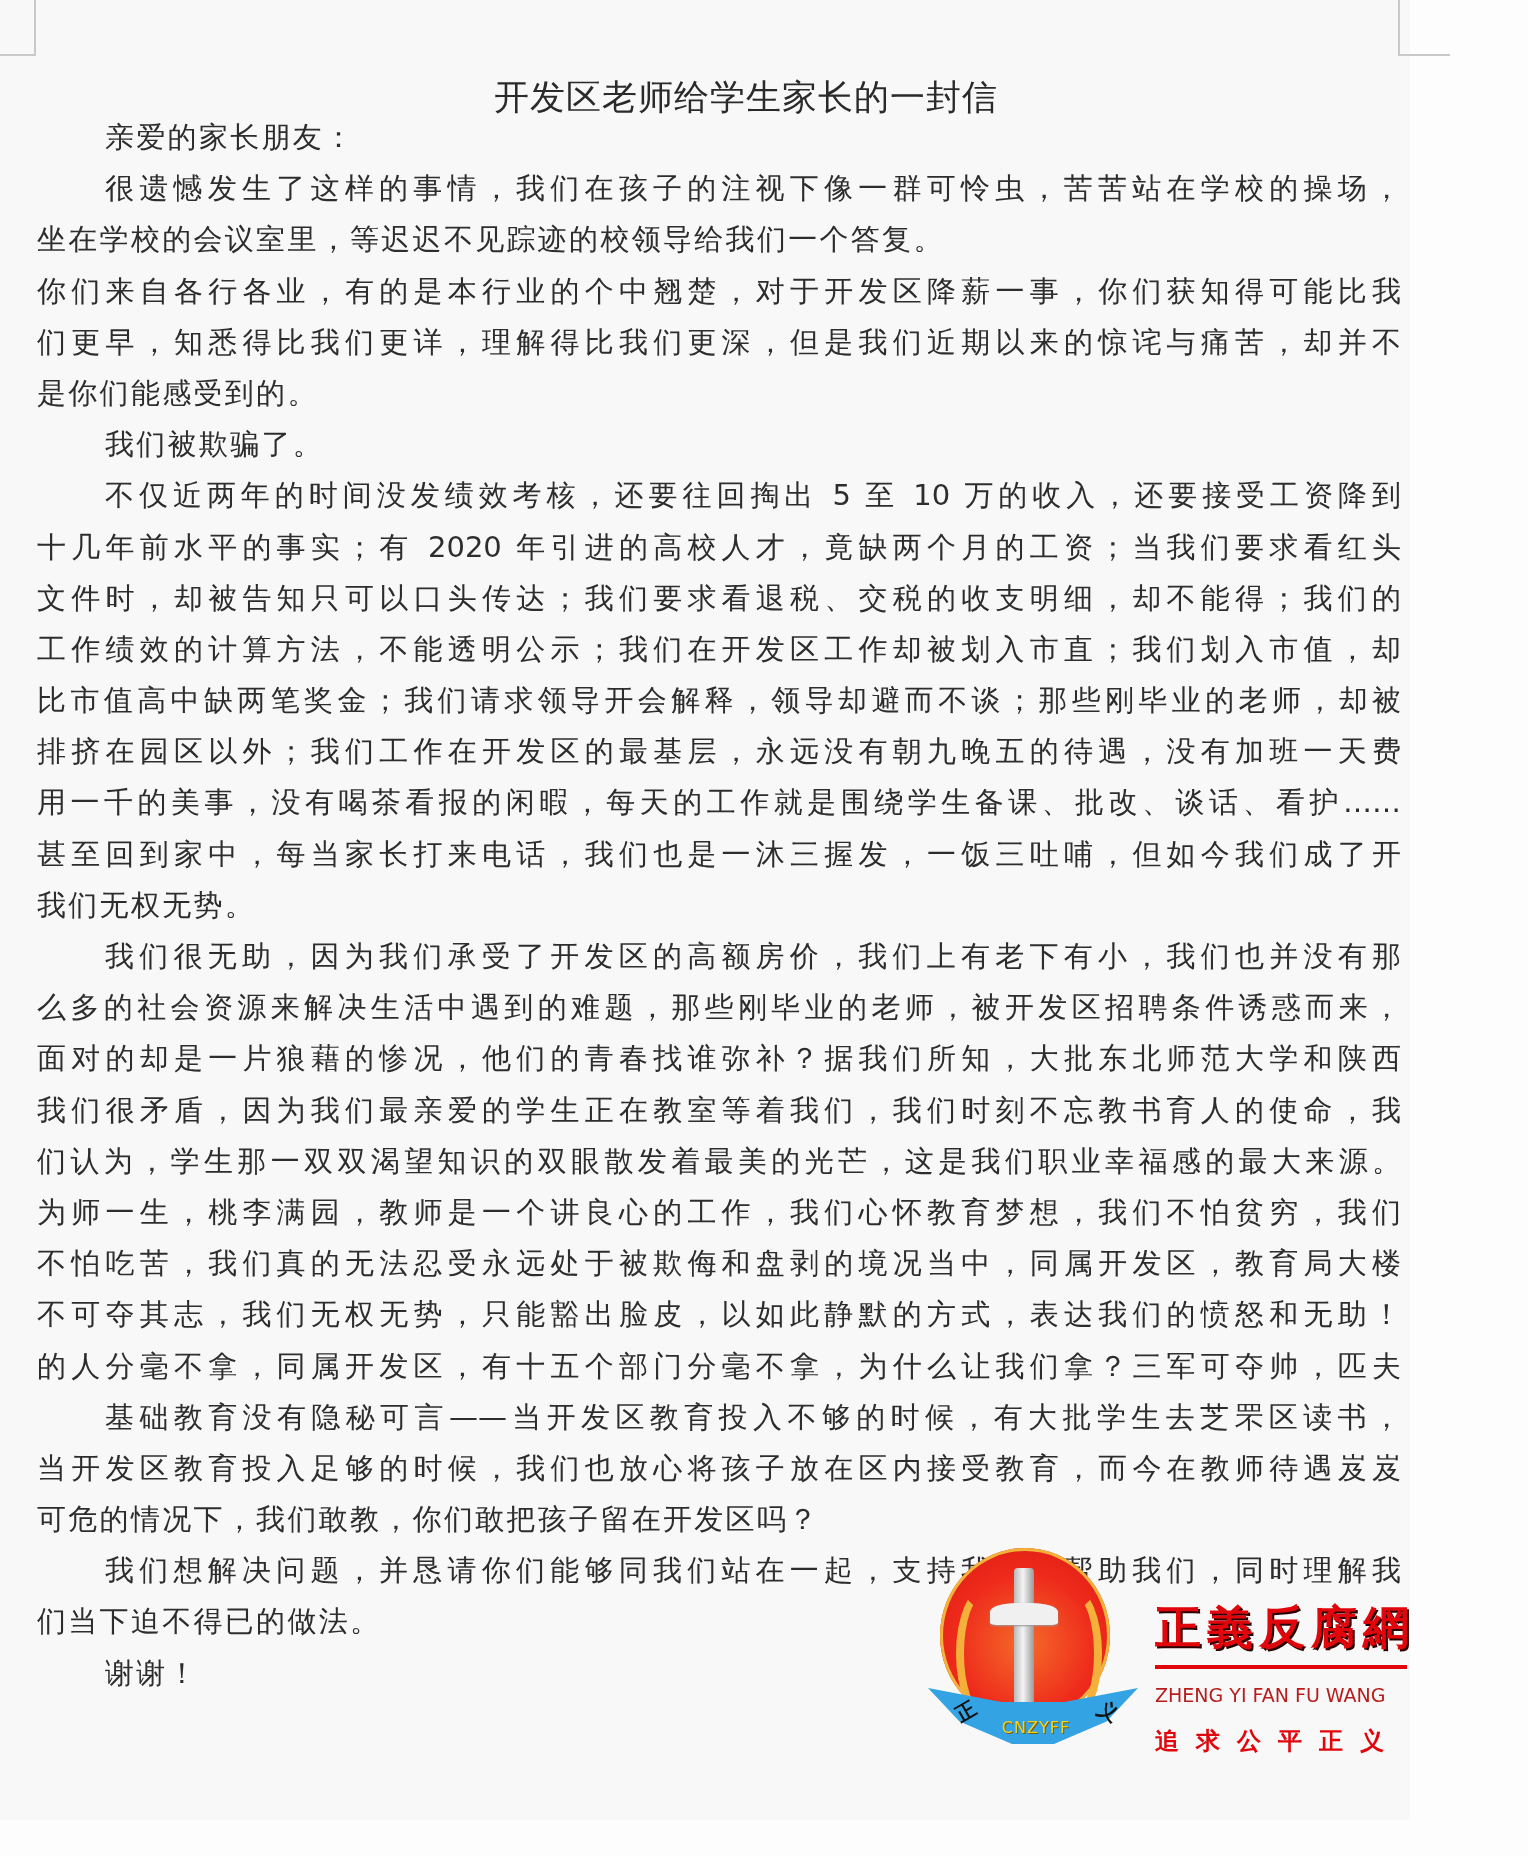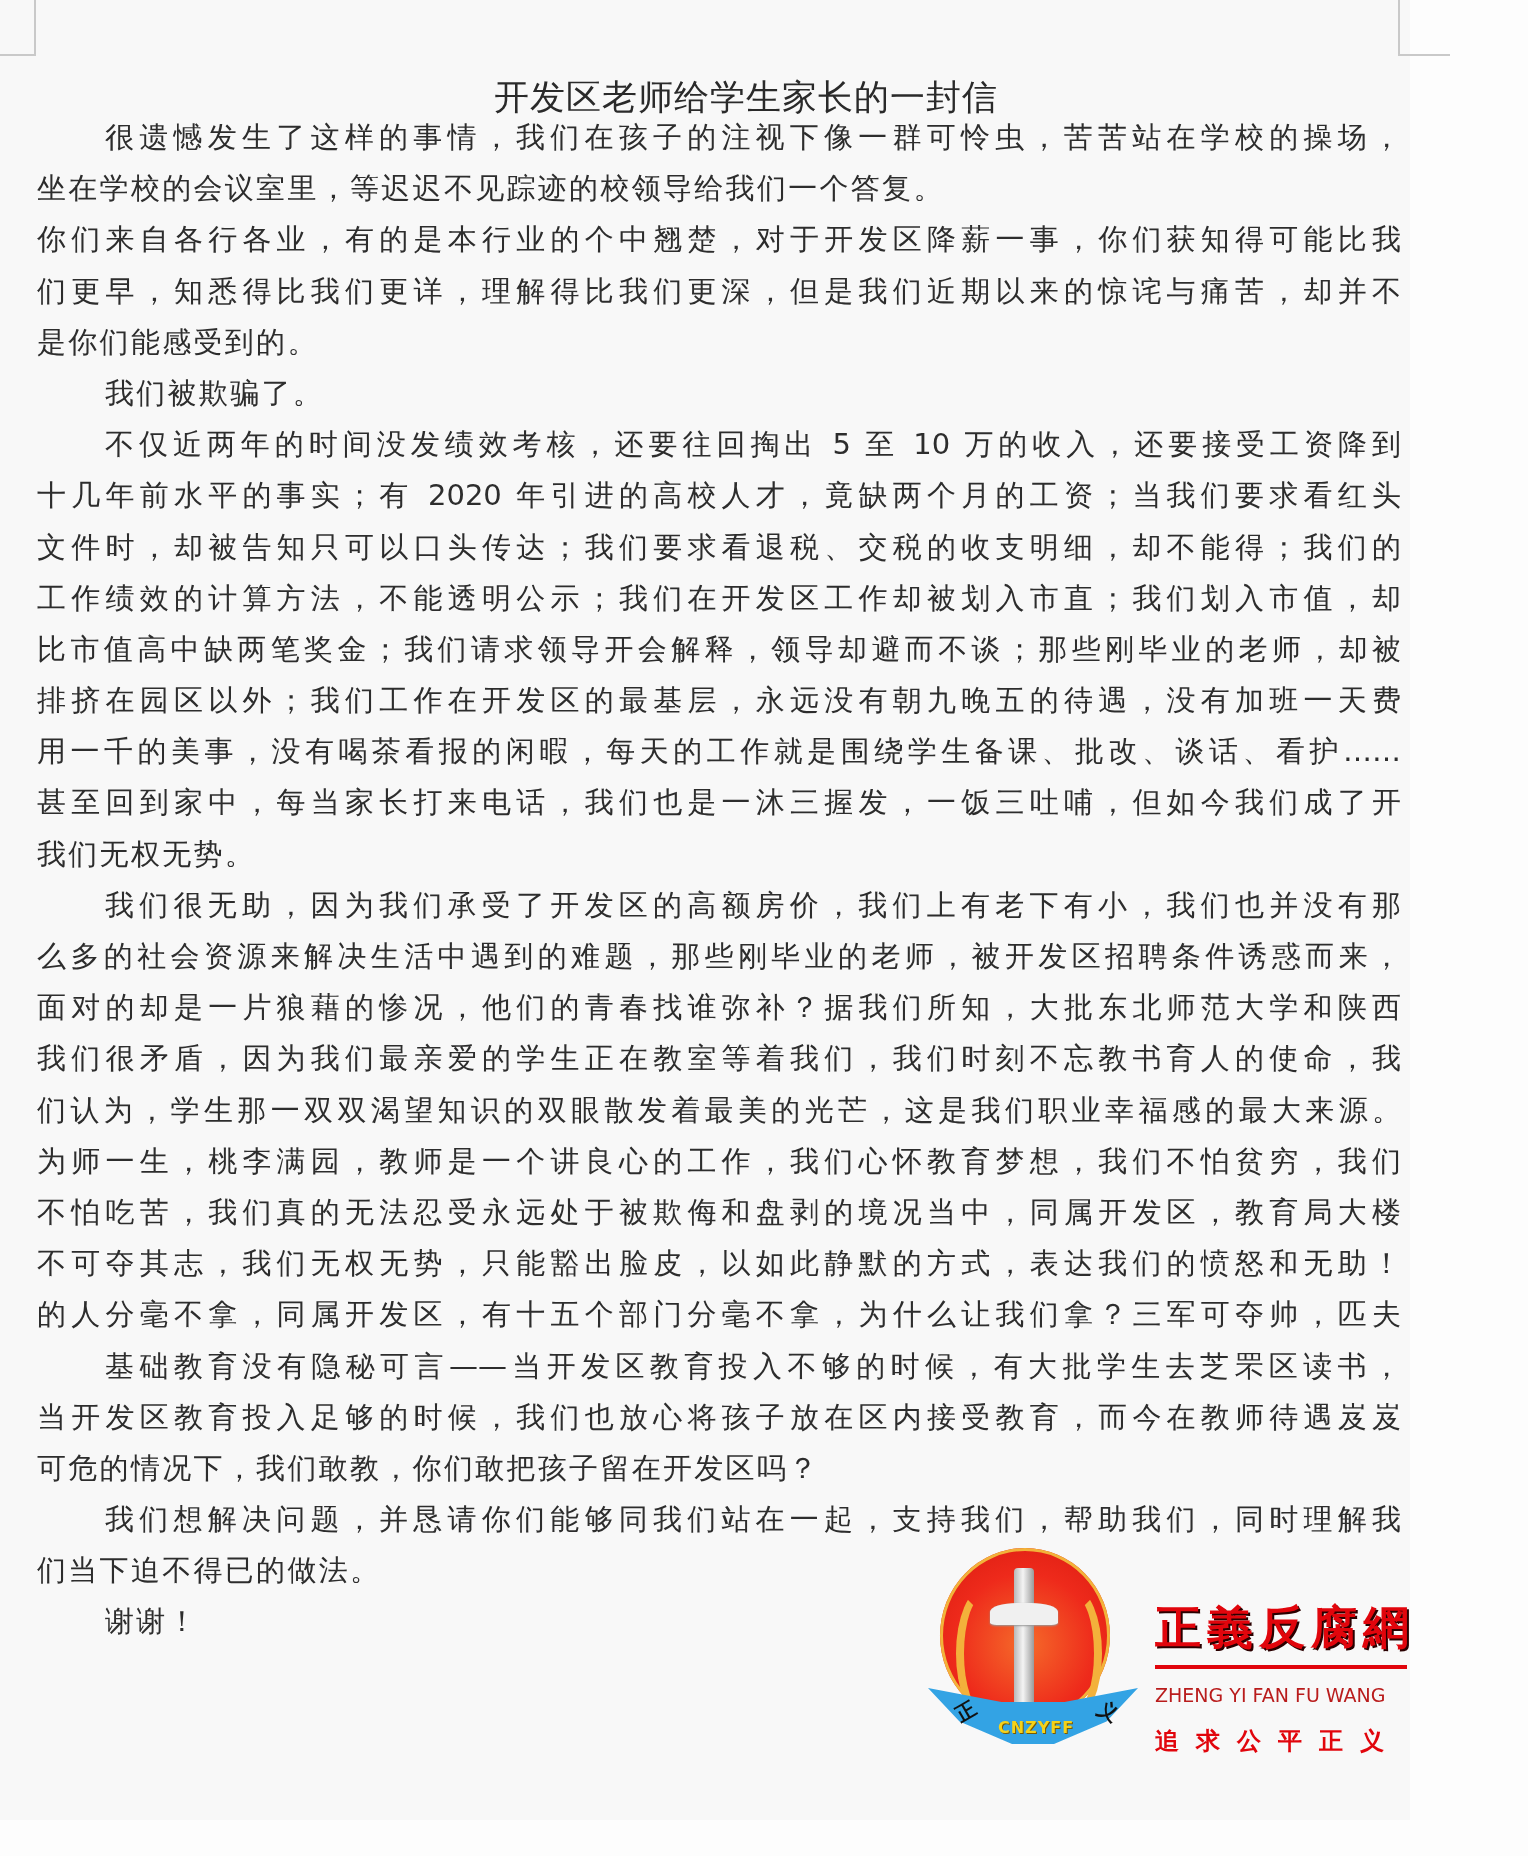--- a/index.html
+++ b/index.html
@@ -60,21 +60,21 @@
     background: #f0f0f0; border-radius: 40% 40% 10% 10%;
     box-shadow: 0 1px 2px #999;
   }
   .ribbon {
     position: absolute; left: 0; top: 140px; width: 210px; height: 56px;
     background: #33a3e4;
     clip-path: polygon(0 0, 35% 25%, 65% 25%, 100% 0, 85% 60%, 60% 100%, 40% 100%, 15% 60%);
   }
   .ribbon-text {
     position: absolute; left: 68px; top: 170px; width: 80px; text-align: center;
-    font-family: "DejaVu Sans", sans-serif; font-weight: bold; font-size: 16px;
+    font-family: "DejaVu Sans", sans-serif; font-weight: normal; font-size: 16px;
     color: #f5d21a; letter-spacing: 1px; text-shadow: 1px 1px 0 #7a5a00;
   }
   .ribbon-char { position: absolute; font-size: 20px; font-weight: bold; color: #111; top: 150px; }
   .ribbon-char.l { left: 28px; transform: rotate(-30deg); }
   .ribbon-char.r { left: 170px; transform: rotate(30deg); }
 
   .brand { position: absolute; left: 1155px; top: 1599px; width: 255px; }
   .brand-name {
     font-family: "DejaVu Serif", "Liberation Serif", serif; font-weight: bold;
     font-size: 46px; color: #e1050c; letter-spacing: 6px; line-height: 56px;
@@ -94,20 +94,21 @@
 <body>
 
 <div class="page">
   <div class="scan-area"></div>
   <div class="crop-mark tl"></div>
   <div class="crop-mark tr"></div>
 
   <div class="title">开发区老师给学生家长的一封信</div>
 
   <div class="body-text" id="body-text">
+      <div class="line indent short">亲爱的家长朋友：</div>
       <div class="line indent full">很遗憾发生了这样的事情，我们在孩子的注视下像一群可怜虫，苦苦站在学校的操场，</div>
       <div class="line short">坐在学校的会议室里，等迟迟不见踪迹的校领导给我们一个答复。</div>
       <div class="line full">你们来自各行各业，有的是本行业的个中翘楚，对于开发区降薪一事，你们获知得可能比我</div>
       <div class="line full">们更早，知悉得比我们更详，理解得比我们更深，但是我们近期以来的惊诧与痛苦，却并不</div>
       <div class="line short">是你们能感受到的。</div>
       <div class="line indent short">我们被欺骗了。</div>
       <div class="line indent full">不仅近两年的时间没发绩效考核，还要往回掏出 5 至 10 万的收入，还要接受工资降到</div>
       <div class="line full">十几年前水平的事实；有 2020 年引进的高校人才，竟缺两个月的工资；当我们要求看红头</div>
       <div class="line full">文件时，却被告知只可以口头传达；我们要求看退税、交税的收支明细，却不能得；我们的</div>
       <div class="line full">工作绩效的计算方法，不能透明公示；我们在开发区工作却被划入市直；我们划入市值，却</div>

